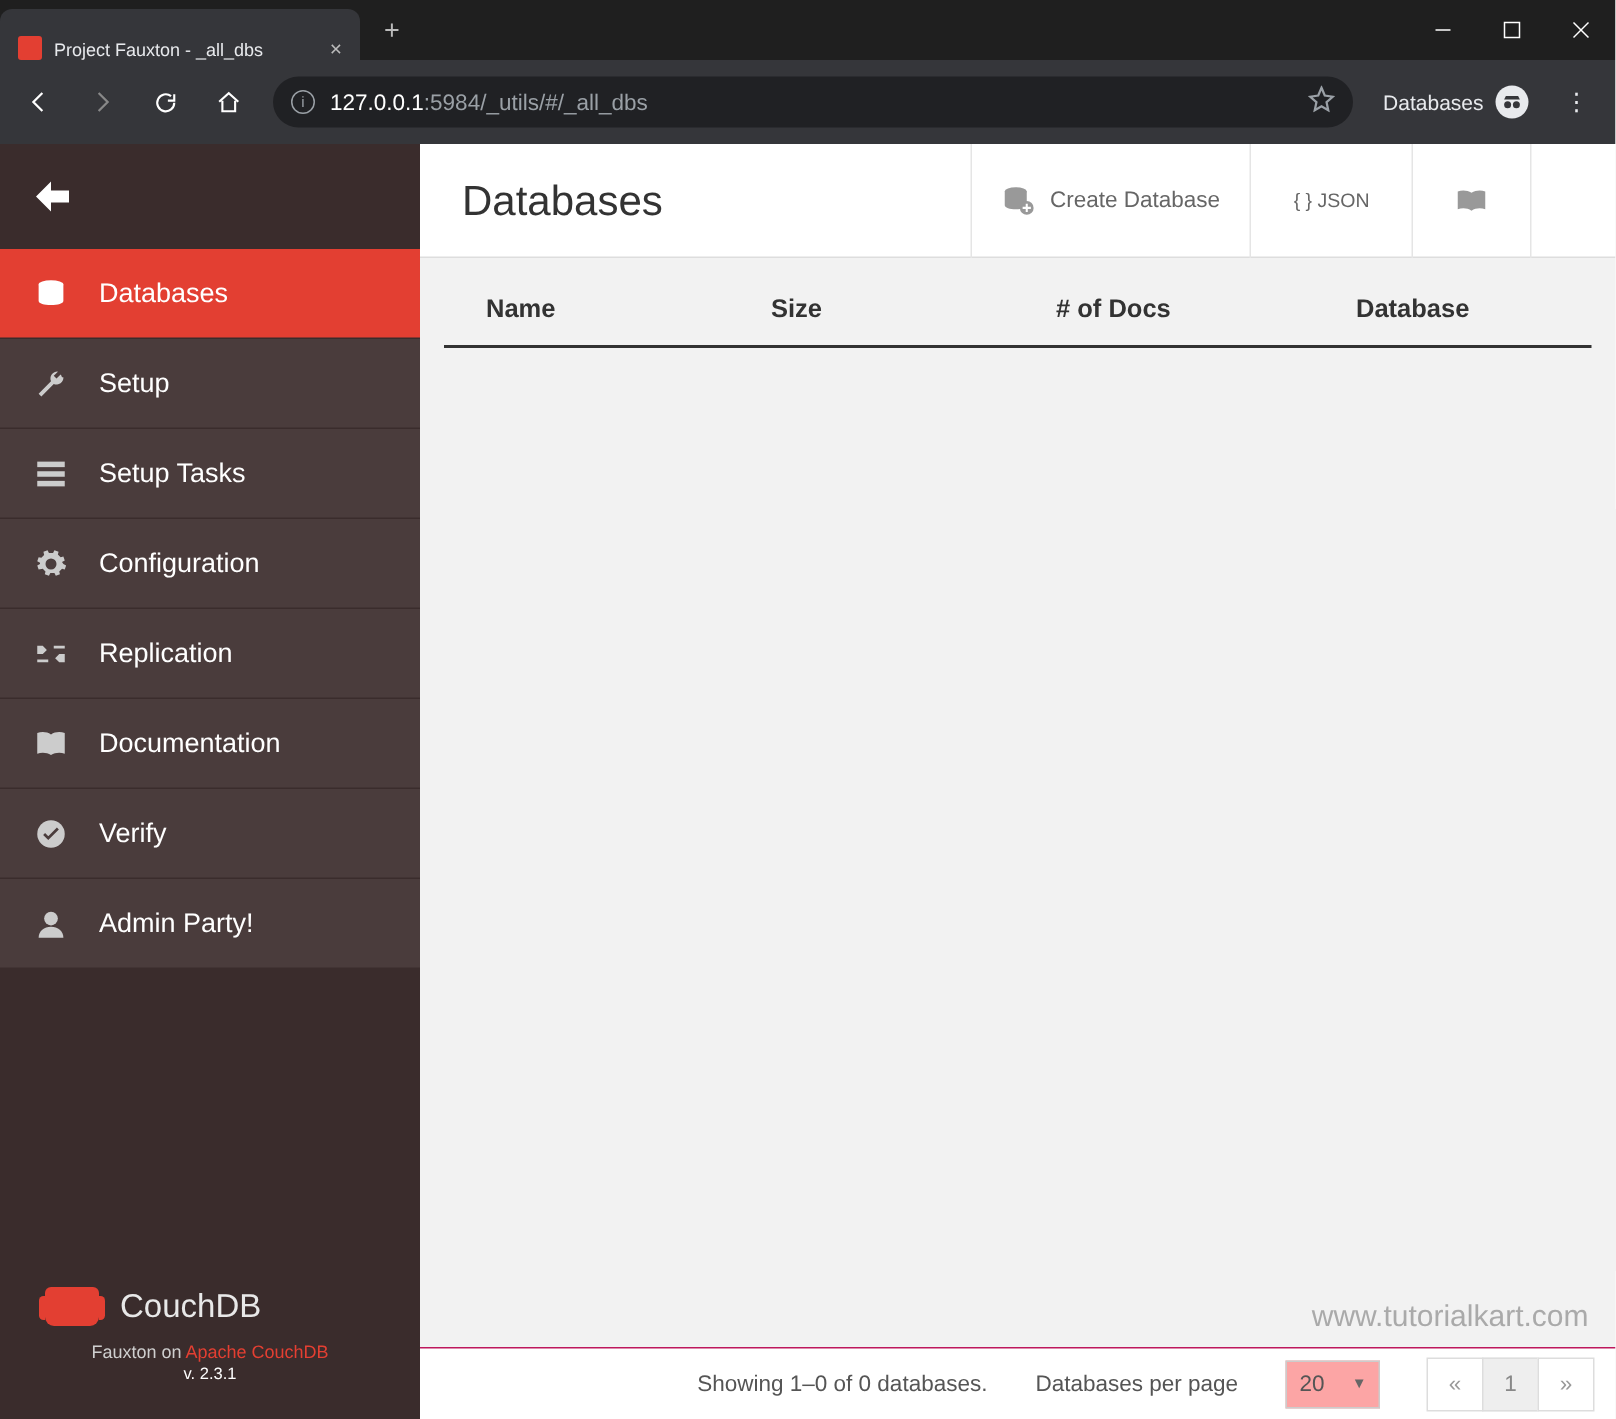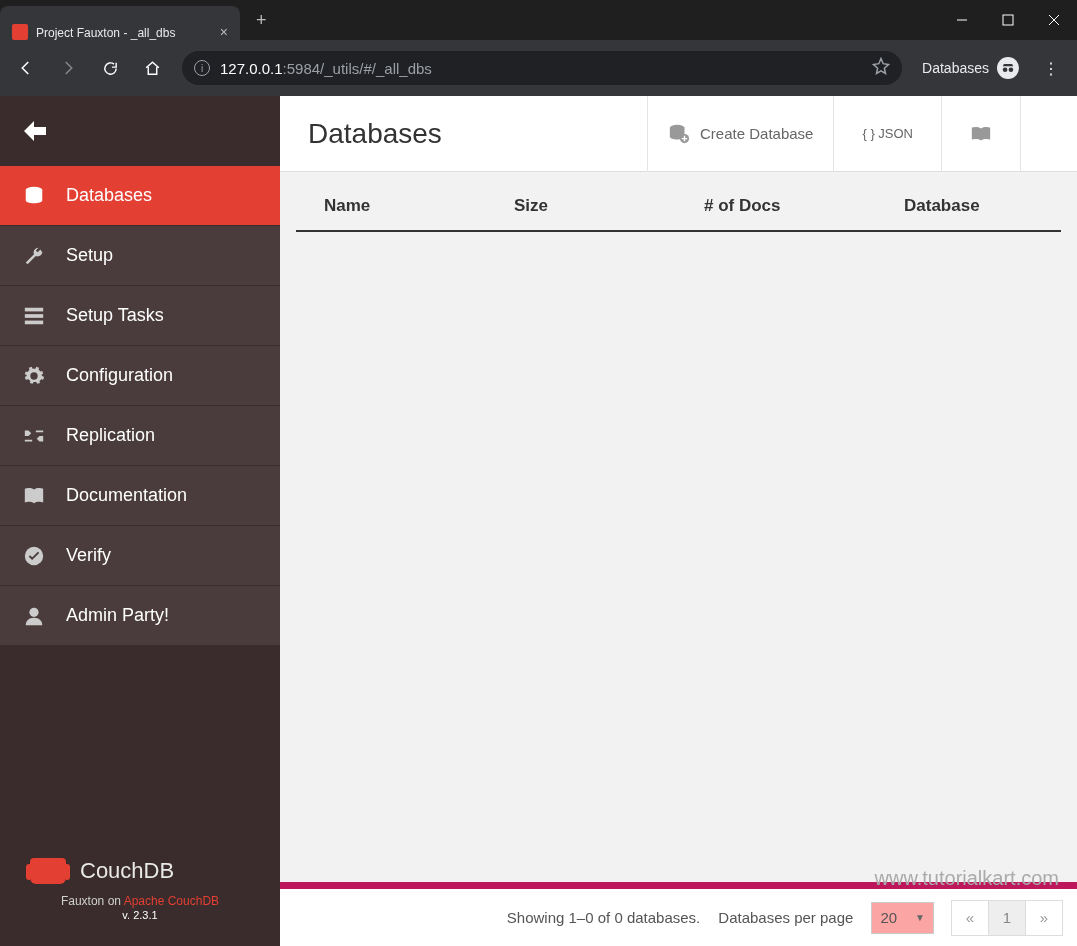--- a/index.html
+++ b/index.html
@@ -59,21 +59,21 @@
 .bell{width:50px}
 
 .tbl-hdr{display:flex;padding:24px 28px 14px;font-weight:600;font-size:17px;color:#333;border-bottom:2px solid #333;margin:0 16px}
 .col-name{flex:0 0 190px}
 .col-size{flex:0 0 190px}
 .col-docs{flex:0 0 200px}
 .col-act{flex:1}
 
 .watermark{position:absolute;right:18px;bottom:56px;color:#aaa;font-size:20px;font-family:Liberation Sans, sans-serif}
 
-.pager{height:64px;background:#fff;border-top:7px solid #be185d;display:flex;align-items:center;padding:0 14px;gap:18px;justify-content:flex-end;font-size:15px;color:#555}
+.pager{height:48px;background:#fff;border-top:1px solid #be185d;display:flex;align-items:center;padding:0 14px;gap:32px;justify-content:flex-end;font-size:15px;color:#555}
 .selwrap{border:1px solid #ccc;height:32px;display:flex;align-items:center;padding:0 8px;gap:18px;background:#fca5a5}
 .selwrap .caret{font-size:10px;color:#666}
 .pgbtns{display:flex;border:0px solid #ccc}
 .pgbtn{width:38px;height:36px;border:1px solid #ddd;margin-left:-1px;display:flex;align-items:center;justify-content:center;color:#999;background:#fff;cursor:pointer}
 .pgbtn.cur{background:#eee;color:#888}
 </style>
 </head>
 <body>
 
 <div class="titlebar">

